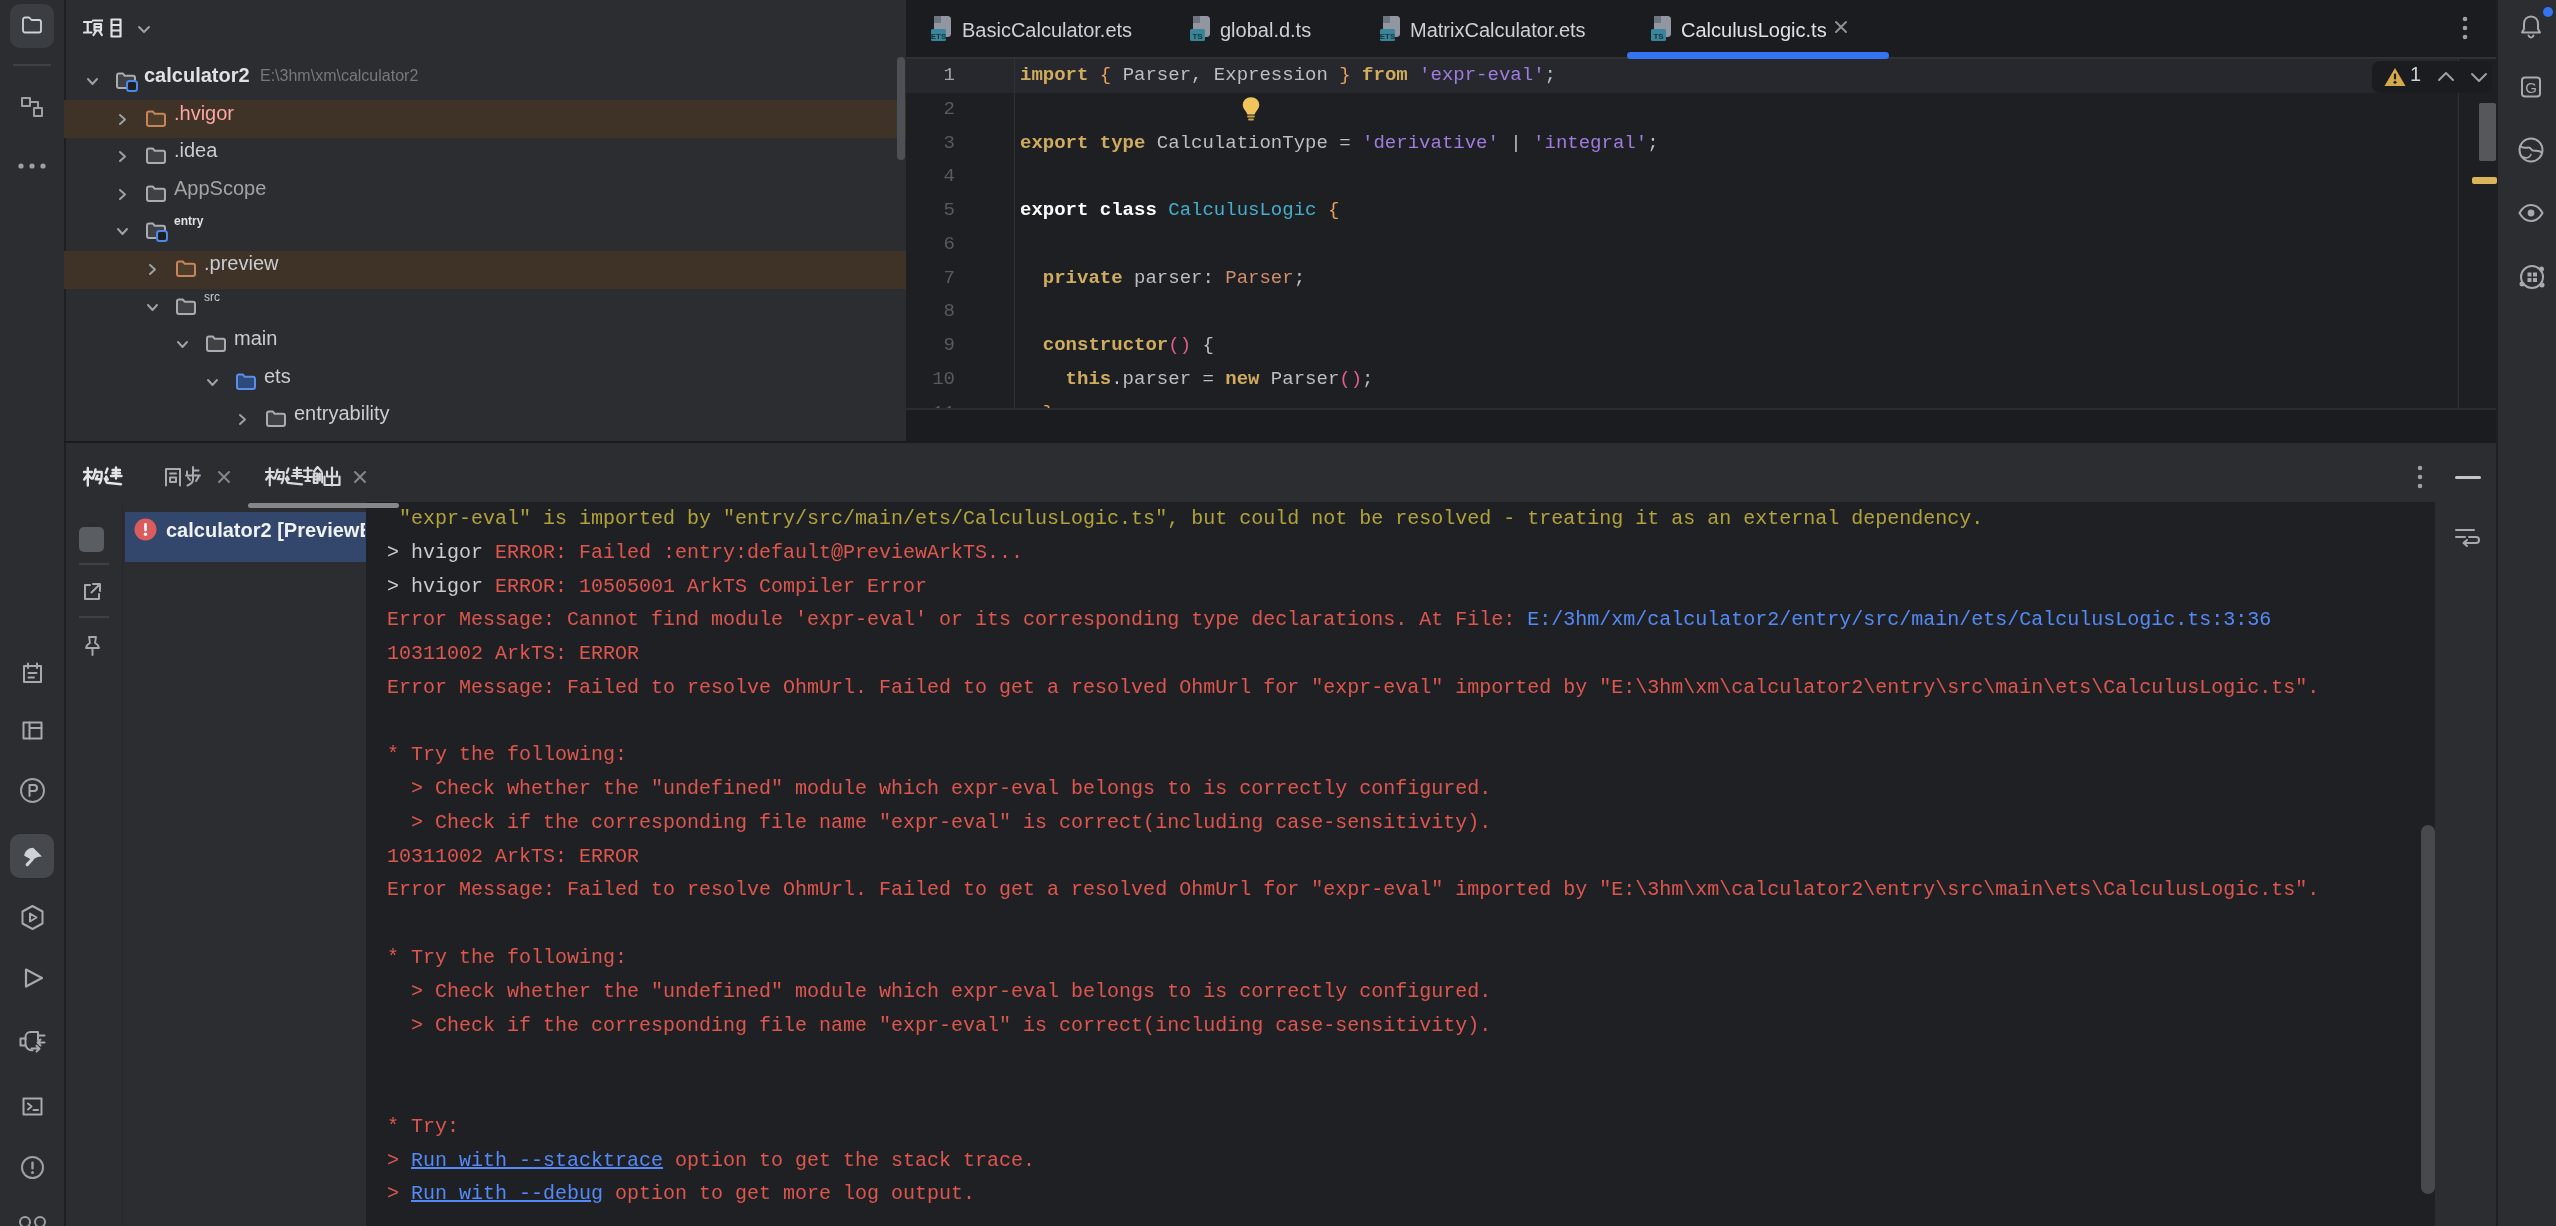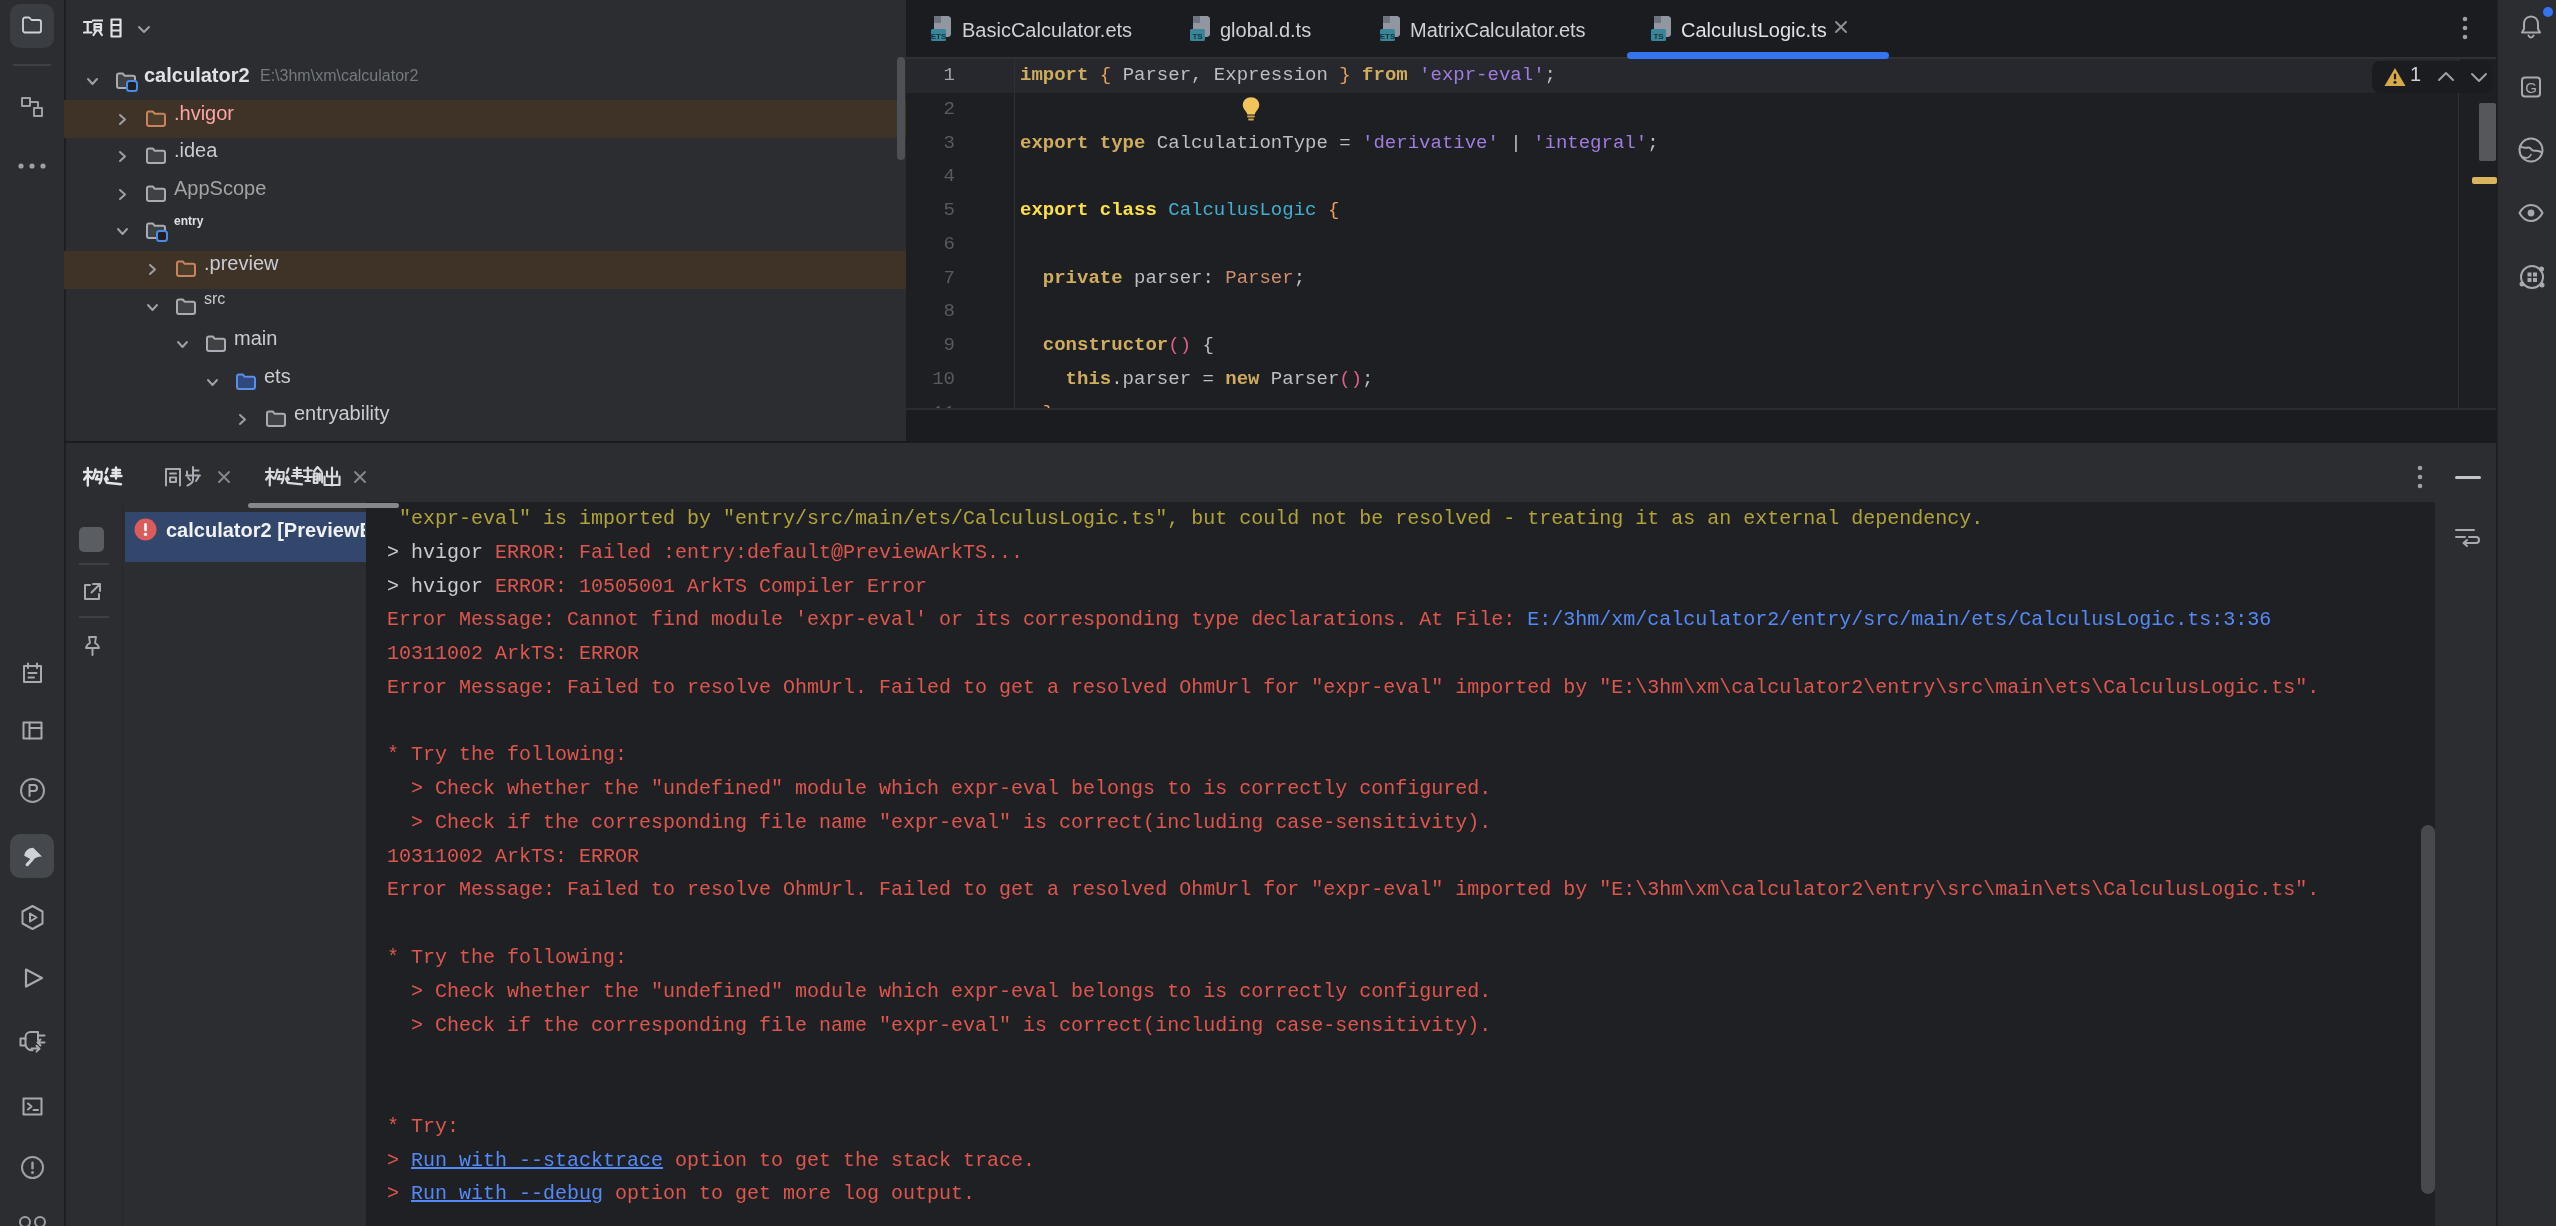--- a/index.html
+++ b/index.html
@@ -142,21 +142,21 @@
 <svg class="abs" style="left:175px;top:258.0px;" width="22" height="22" viewBox="0 0 22 22" fill="none">
     <path d="M2 5.5 C2 4.4 2.9 3.5 4 3.5 H7.8 L9.8 5.8 H18 C19.1 5.8 20 6.7 20 7.8 V16 C20 17.1 19.1 18 18 18 H4 C2.9 18 2 17.1 2 16 Z" stroke="#C8845C" stroke-width="2" fill="rgba(120,90,60,0.25)" stroke-linecap="round" stroke-linejoin="round"></path>
   </svg>
 <div class="abs" style="left:204px;top:252.0px;font-size:20px;color:#C9CCD2;white-space:pre">.preview</div>
 <svg class="abs" style="left:145px;top:299.6px;" width="15" height="15" viewBox="0 0 15 15" fill="none">
     <path d="M3 5 L7.5 10 L12 5" stroke="#9DA0A6" stroke-width="2" fill="none" stroke-linecap="round" stroke-linejoin="round"></path>
   </svg>
 <svg class="abs" style="left:175px;top:295.6px;" width="22" height="22" viewBox="0 0 22 22" fill="none">
     <path d="M2 5.5 C2 4.4 2.9 3.5 4 3.5 H7.8 L9.8 5.8 H18 C19.1 5.8 20 6.7 20 7.8 V16 C20 17.1 19.1 18 18 18 H4 C2.9 18 2 17.1 2 16 Z" stroke="#A9ACB2" stroke-width="2" fill="#3F4145" stroke-linecap="round" stroke-linejoin="round"></path>
   </svg>
-<div class="abs" style="left:204px;top:289.6px;font-size:16px;color:#C9CCD2;white-space:pre">src</div>
+<div class="abs" style="left:204px;top:289.6px;font-size:12px;color:#C9CCD2;white-space:pre">src</div>
 <svg class="abs" style="left:175px;top:337.2px;" width="15" height="15" viewBox="0 0 15 15" fill="none">
     <path d="M3 5 L7.5 10 L12 5" stroke="#9DA0A6" stroke-width="2" fill="none" stroke-linecap="round" stroke-linejoin="round"></path>
   </svg>
 <svg class="abs" style="left:205px;top:333.2px;" width="22" height="22" viewBox="0 0 22 22" fill="none">
     <path d="M2 5.5 C2 4.4 2.9 3.5 4 3.5 H7.8 L9.8 5.8 H18 C19.1 5.8 20 6.7 20 7.8 V16 C20 17.1 19.1 18 18 18 H4 C2.9 18 2 17.1 2 16 Z" stroke="#A9ACB2" stroke-width="2" fill="#3F4145" stroke-linecap="round" stroke-linejoin="round"></path>
   </svg>
 <div class="abs" style="left:234px;top:327.2px;font-size:20px;color:#C9CCD2;white-space:pre">main</div>
 <svg class="abs" style="left:205px;top:374.8px;" width="15" height="15" viewBox="0 0 15 15" fill="none">
     <path d="M3 5 L7.5 10 L12 5" stroke="#9DA0A6" stroke-width="2" fill="none" stroke-linecap="round" stroke-linejoin="round"></path>
   </svg>
@@ -218,21 +218,21 @@
 <div class="abs mono" style="left:906px;top:160.31px;width:49px;height:33.77px;overflow:hidden;text-align:right;color:#565B63;font-size:19px;line-height:33.77px">4</div>
 <div class="abs mono" style="left:906px;top:194.08px;width:49px;height:33.77px;overflow:hidden;text-align:right;color:#565B63;font-size:19px;line-height:33.77px">5</div>
 <div class="abs mono" style="left:906px;top:227.85000000000002px;width:49px;height:33.77px;overflow:hidden;text-align:right;color:#565B63;font-size:19px;line-height:33.77px">6</div>
 <div class="abs mono" style="left:906px;top:261.62px;width:49px;height:33.77px;overflow:hidden;text-align:right;color:#565B63;font-size:19px;line-height:33.77px">7</div>
 <div class="abs mono" style="left:906px;top:295.39px;width:49px;height:33.77px;overflow:hidden;text-align:right;color:#565B63;font-size:19px;line-height:33.77px">8</div>
 <div class="abs mono" style="left:906px;top:329.16px;width:49px;height:33.77px;overflow:hidden;text-align:right;color:#565B63;font-size:19px;line-height:33.77px">9</div>
 <div class="abs mono" style="left:906px;top:362.93px;width:49px;height:33.77px;overflow:hidden;text-align:right;color:#565B63;font-size:19px;line-height:33.77px">10</div>
 <div class="abs mono" style="left:906px;top:396.70000000000005px;width:49px;height:11.299999999999955px;overflow:hidden;text-align:right;color:#565B63;font-size:19px;line-height:33.77px">11</div>
 <div class="abs mono" style="left:1020px;top:59.0px;height:33.77px;overflow:hidden;font-size:19px;line-height:33.77px"><span style="color:#D0AC5E;font-weight:bold;">import</span><span style="color:#BCBEC4;"> </span><span style="color:#E8A05C;">{</span><span style="color:#BCBEC4;"> Parser, Expression </span><span style="color:#E8A05C;">}</span><span style="color:#BCBEC4;"> </span><span style="color:#D0AC5E;font-weight:bold;">from</span><span style="color:#BCBEC4;"> </span><span style="color:#A07CDE;">'expr-eval'</span><span style="color:#BCBEC4;">;</span></div>
 <div class="abs mono" style="left:1020px;top:126.54px;height:33.77px;overflow:hidden;font-size:19px;line-height:33.77px"><span style="color:#D0AC5E;font-weight:bold;">export type</span><span style="color:#BCBEC4;"> CalculationType = </span><span style="color:#A07CDE;">'derivative'</span><span style="color:#BCBEC4;"> | </span><span style="color:#A07CDE;">'integral'</span><span style="color:#BCBEC4;">;</span></div>
-<div class="abs mono" style="left:1020px;top:194.08px;height:33.77px;overflow:hidden;font-size:19px;line-height:33.77px"><span style="color:#fde047;font-weight:bold;">export class</span><span style="color:#BCBEC4;"> </span><span style="color:#43AFCE;">CalculusLogic</span><span style="color:#BCBEC4;"> </span><span style="color:#E8A05C;">{</span></div>
+<div class="abs mono" style="left:1020px;top:194.08px;height:33.77px;overflow:hidden;font-size:19px;line-height:33.77px"><span style="color:#ffffff;font-weight:bold;">export class</span><span style="color:#BCBEC4;"> </span><span style="color:#43AFCE;">CalculusLogic</span><span style="color:#BCBEC4;"> </span><span style="color:#E8A05C;">{</span></div>
 <div class="abs mono" style="left:1020px;top:261.62px;height:33.77px;overflow:hidden;font-size:19px;line-height:33.77px"><span style="color:#BCBEC4;">  </span><span style="color:#D0AC5E;font-weight:bold;">private</span><span style="color:#BCBEC4;"> parser: </span><span style="color:#CF8E6D;">Parser</span><span style="color:#BCBEC4;">;</span></div>
 <div class="abs mono" style="left:1020px;top:329.16px;height:33.77px;overflow:hidden;font-size:19px;line-height:33.77px"><span style="color:#BCBEC4;">  </span><span style="color:#D0AC5E;font-weight:bold;">constructor</span><span style="color:#E25D87;">()</span><span style="color:#BCBEC4;"> {</span></div>
 <div class="abs mono" style="left:1020px;top:362.93px;height:33.77px;overflow:hidden;font-size:19px;line-height:33.77px"><span style="color:#BCBEC4;">    </span><span style="color:#D0AC5E;font-weight:bold;">this</span><span style="color:#BCBEC4;">.parser = </span><span style="color:#D0AC5E;font-weight:bold;">new</span><span style="color:#BCBEC4;"> Parser</span><span style="color:#E25D87;">()</span><span style="color:#BCBEC4;">;</span></div>
 <div class="abs mono" style="left:1020px;top:396.70000000000005px;height:11.299999999999955px;overflow:hidden;font-size:19px;line-height:33.77px"><span style="color:#BCBEC4;">  </span><span style="color:#E8A05C;">}</span></div>
 <svg class="abs" style="left:1238px;top:95px;" width="26" height="28" viewBox="0 0 26 28" fill="none">
     <path d="M13 3 C8.5 3 5.5 6.2 5.5 10 C5.5 12.5 6.8 14.2 8.2 15.7 C9.2 16.8 9.8 17.5 9.8 18.8 H16.2 C16.2 17.5 16.8 16.8 17.8 15.7 C19.2 14.2 20.5 12.5 20.5 10 C20.5 6.2 17.5 3 13 3 Z" stroke="#F2C55C" stroke-width="1.6" fill="#F2C55C" stroke-linecap="round" stroke-linejoin="round"></path>
     <path d="M10 21.5 H16 M11 24.5 H15" stroke="#C9A34E" stroke-width="1.8" fill="none" stroke-linecap="round" stroke-linejoin="round"></path>
   </svg>
 <div class="abs" style="left:2372px;top:61px;width:120px;height:32px;background:#1B1C1F;border-radius:8px"></div>
 <svg class="abs" style="left:2383px;top:66px" width="24" height="22" viewBox="0 0 24 22">

